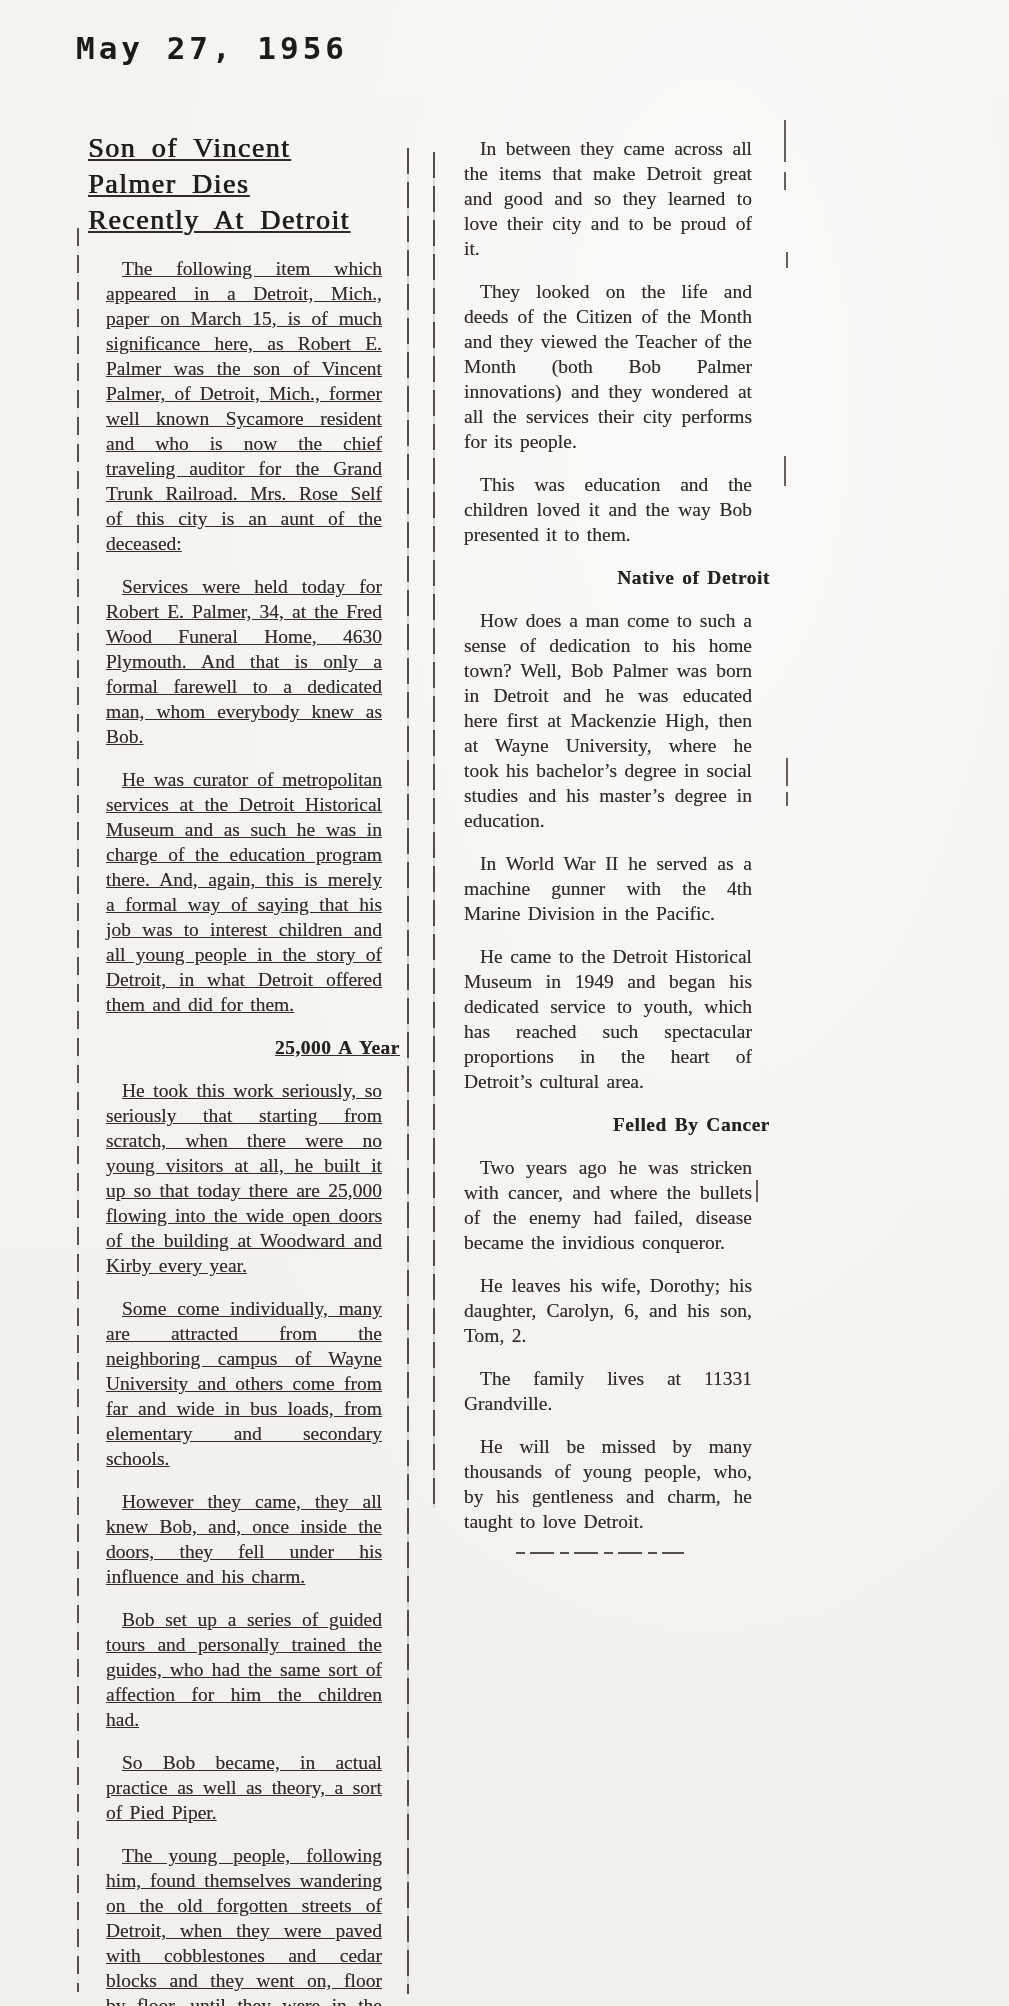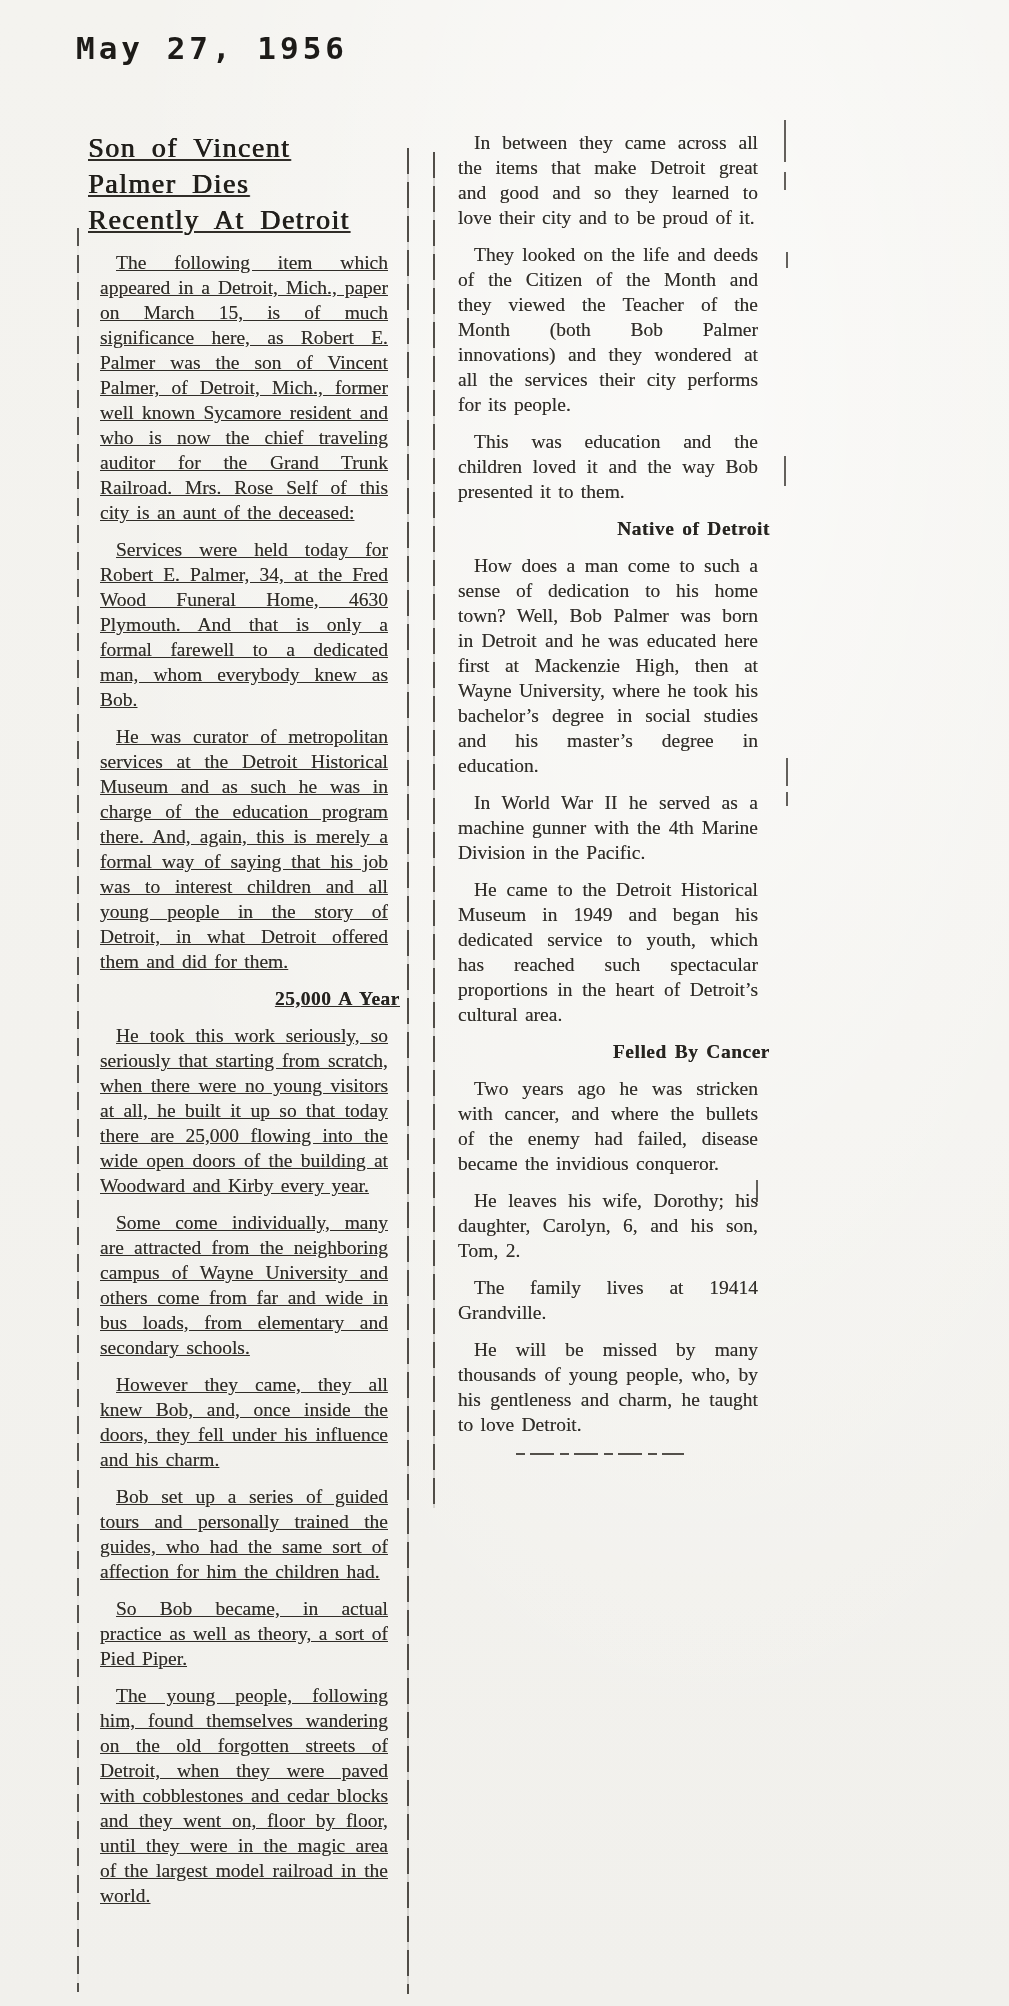--- a/index.html
+++ b/index.html
@@ -53,21 +53,21 @@
     line-height: 36px;
     font-weight: normal;
     letter-spacing: 1.5px;
     word-spacing: 7px;
     color: #211f1b;
     text-align: left;
     text-shadow: 0.7px 0 0 #211f1b, 0 0 0.5px rgba(33,31,27,0.6);
     margin: 0 0 10px 0;
   }
   .body-para {
-    margin: 12px;
+    margin: 18px;
     text-indent: 16px;
   }
   .section-heading {
     text-align: right;
     text-indent: 0;
     font-weight: bold;
     font-size: 19.5px;
     letter-spacing: 0.5px;
     margin: 7px 0 5px 0;
     color: #262420;
@@ -151,19 +151,19 @@
         <p class="body-para">In between they came across all the items that make Detroit great and good and so they learned to love their city and to be proud of it.</p>
         <p class="body-para">They looked on the life and deeds of the Citizen of the Month and they viewed the Teacher of the Month (both Bob Palmer innovations) and they wondered at all the services their city performs for its people.</p>
         <p class="body-para">This was education and the children loved it and the way Bob presented it to them.</p>
         <div class="section-heading">Native of Detroit</div>
         <p class="body-para">How does a man come to such a sense of dedication to his home town? Well, Bob Palmer was born in Detroit and he was educated here first at Mackenzie High, then at Wayne University, where he took his bachelor’s degree in social studies and his master’s degree in education.</p>
         <p class="body-para">In World War II he served as a machine gunner with the 4th Marine Division in the Pacific.</p>
         <p class="body-para">He came to the Detroit Historical Museum in 1949 and began his dedicated service to youth, which has reached such spectacular proportions in the heart of Detroit’s cultural area.</p>
         <div class="section-heading">Felled By Cancer</div>
         <p class="body-para">Two years ago he was stricken with cancer, and where the bullets of the enemy had failed, disease became the invidious conqueror.</p>
         <p class="body-para">He leaves his wife, Dorothy; his daughter, Carolyn, 6, and his son, Tom, 2.</p>
-        <p class="body-para">The family lives at 19414 Grandville.</p>
+        <p class="body-para">The family lives at 11331 Grandville.</p>
         <p class="body-para">He will be missed by many thousands of young people, who, by his gentleness and charm, he taught to love Detroit.</p>
       </div>
     <div class="end-divider"></div>
   </div>
 
 </div>
 
 </body></html>

